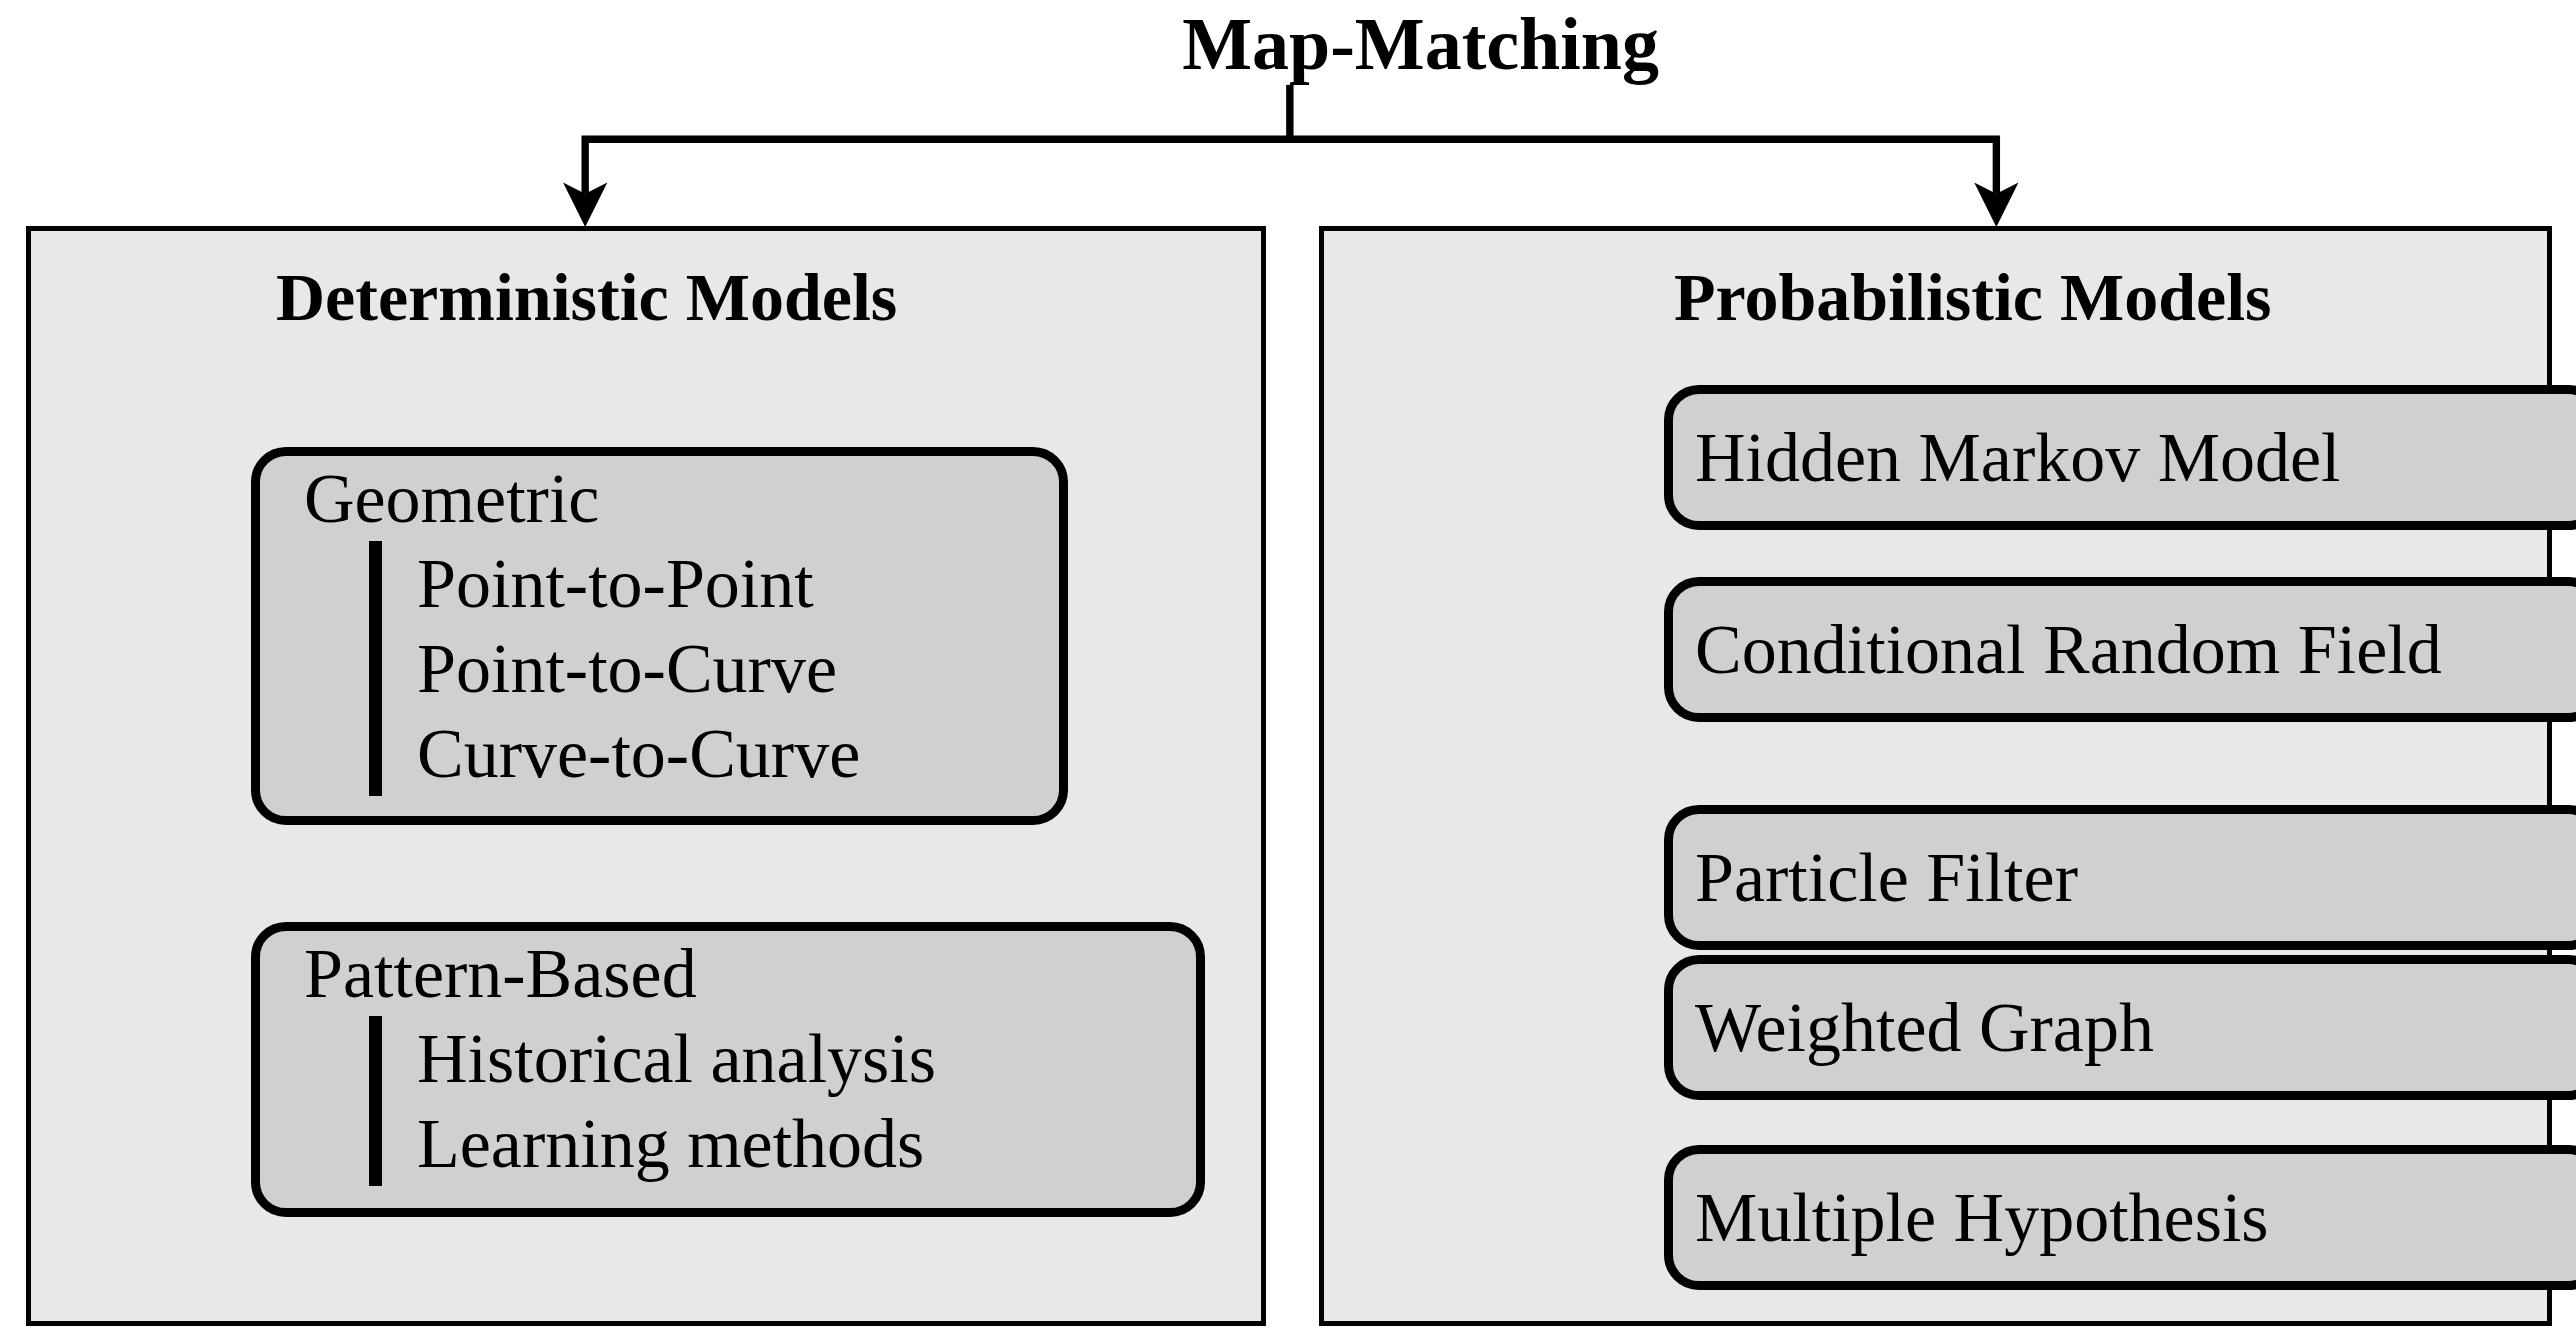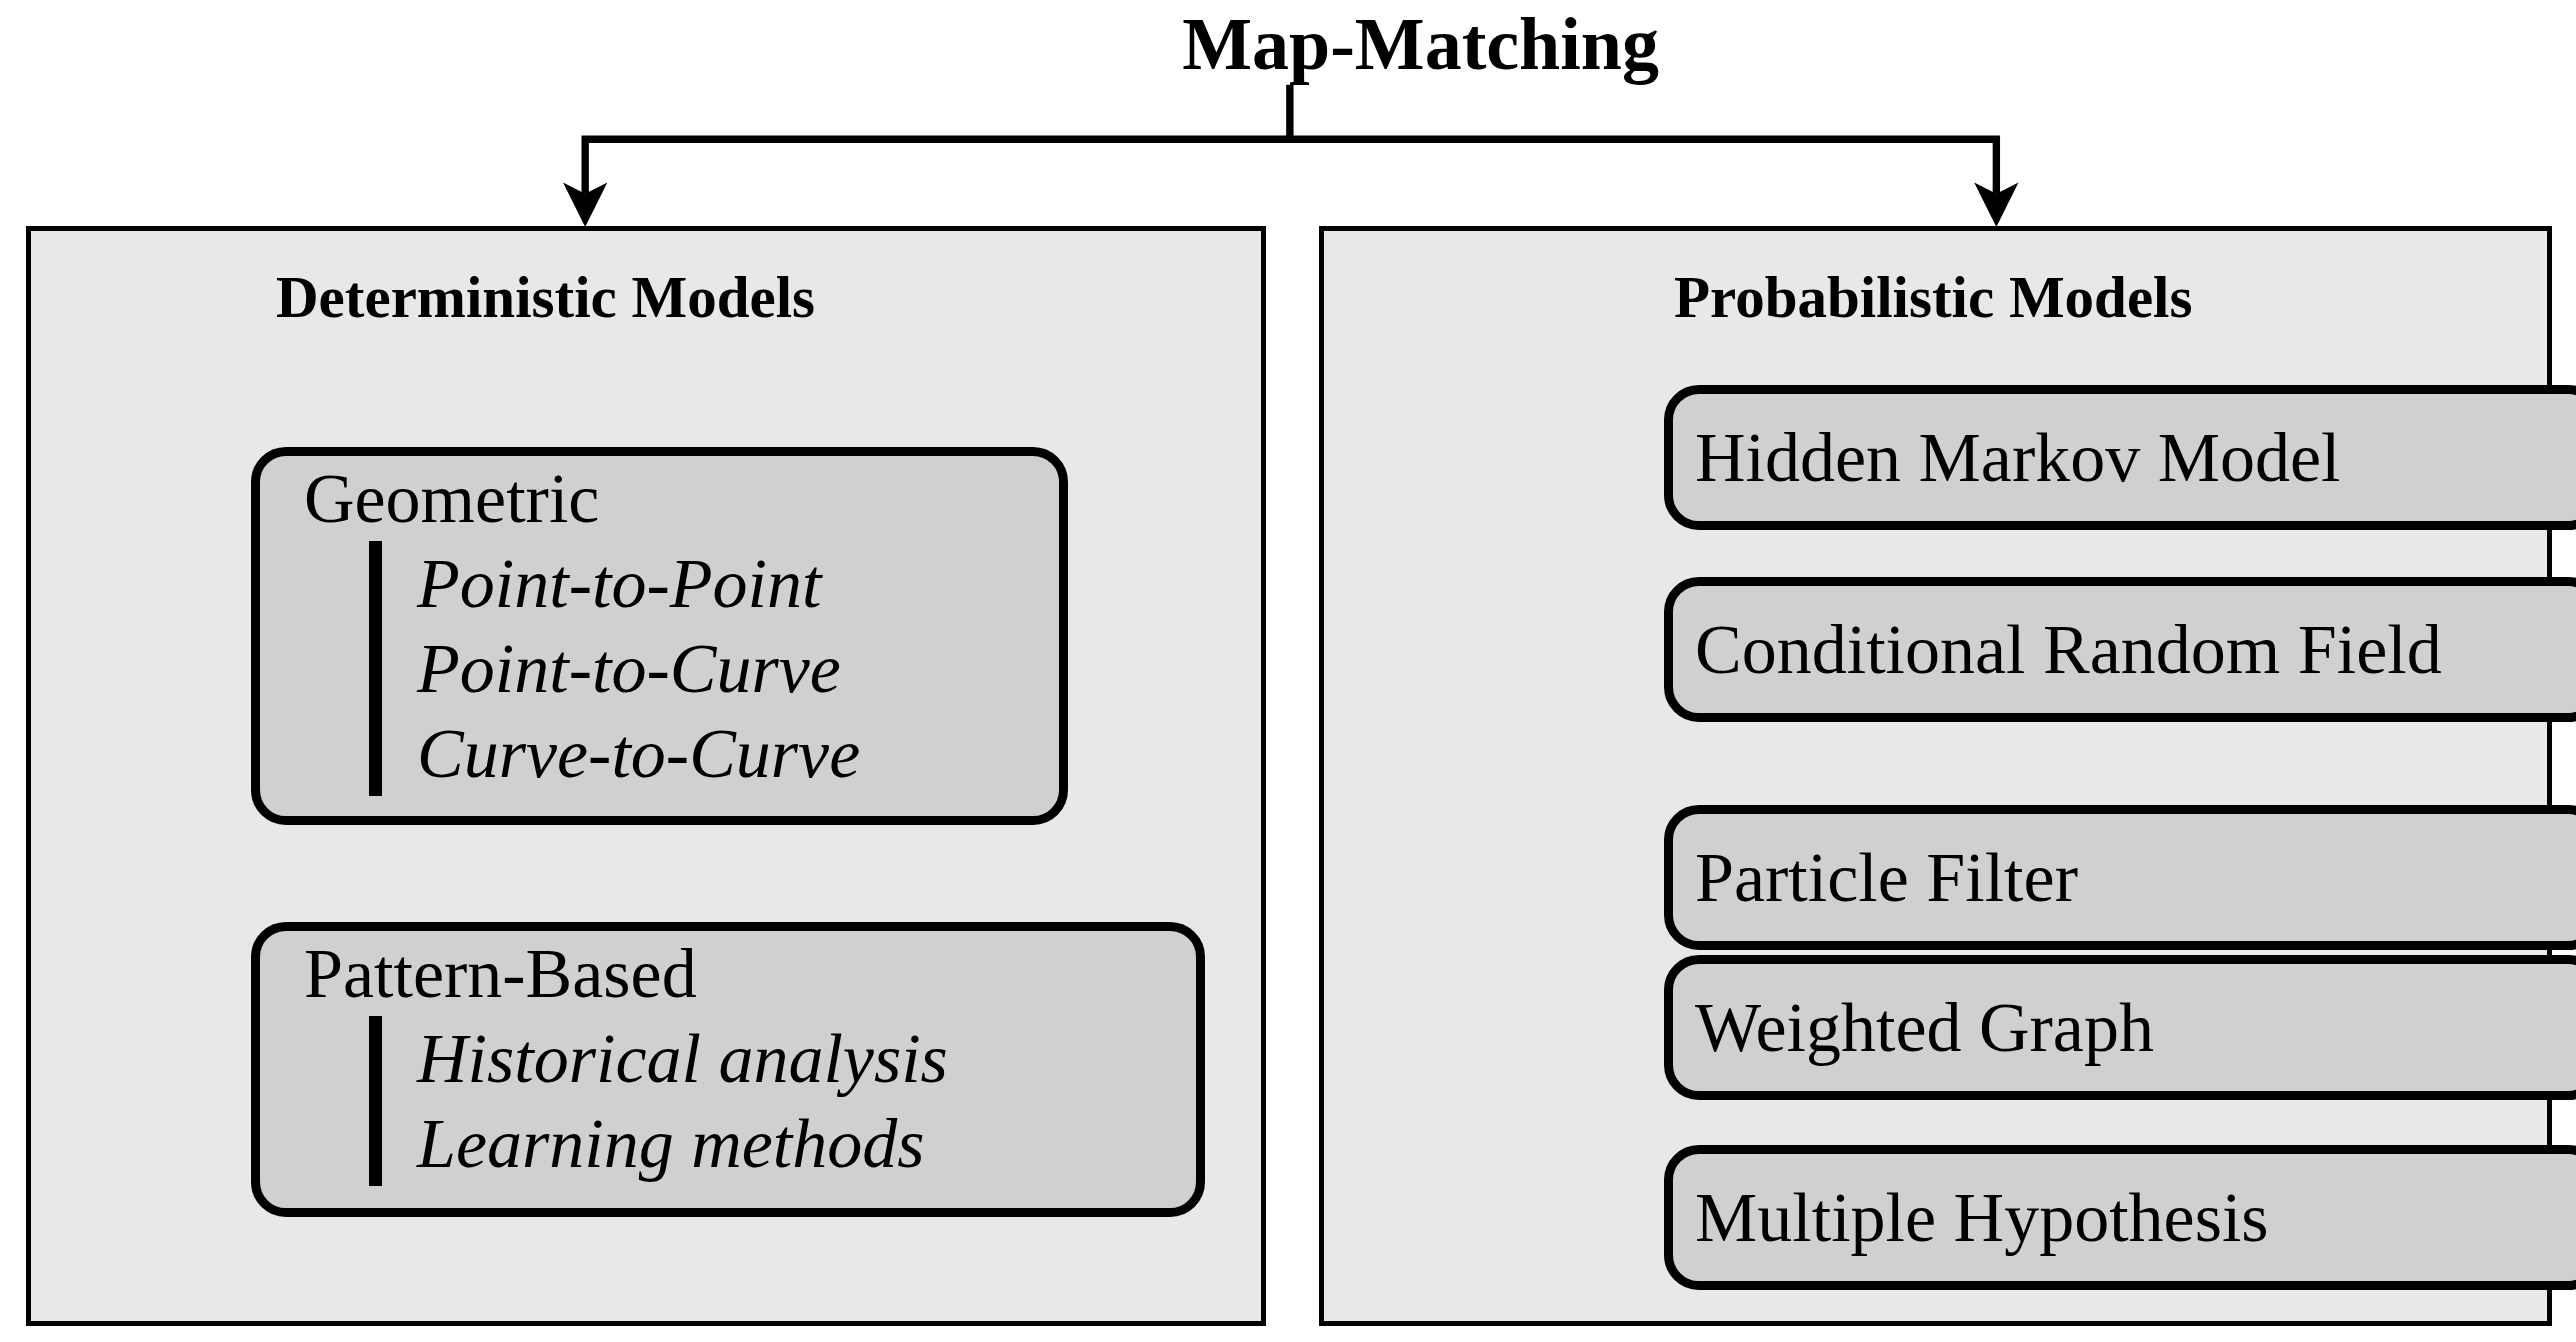--- a/index.html
+++ b/index.html
@@ -32,41 +32,41 @@
   .panel{
     position:absolute;
     background:var(--panel-bg);
     border:5.5px solid var(--line);
     box-sizing:border-box;
   }
   .panel.left{left:26px;top:226px;width:1240px;height:1100px;}
   .panel.right{left:1319px;top:226px;width:1233px;height:1100px;}
   .panel-header{
     position:absolute;
-    font-size:59px;font-weight:bold;line-height:78px;
+    font-size:68px;font-weight:bold;line-height:78px;
     white-space:nowrap;
   }
   .panel.left .panel-header{left:245px;top:27px;}
   .panel.right .panel-header{left:350px;top:27px;}
   .gbox{
     position:absolute;
     background:var(--box-bg);
     border:9.2px solid var(--line);
     border-radius:35px;
     box-sizing:border-box;
     padding:0 0 0 44px;
   }
   .gbox.geo{left:220px;top:216px;width:817px;height:378px;}
   .gbox.pat{left:220px;top:691px;width:954px;height:295px;}
   .gbox-label{
     font-size:70px;line-height:85px;white-space:nowrap;
   }
   .row{display:flex;margin-left:65px;align-items:stretch;}
   .bar{width:13px;background:var(--line);flex:none;}
-  .items{margin-left:35px;font-style:italic;}
+  .items{margin-left:35px;}
   .item{font-size:70px;line-height:85px;white-space:nowrap;}
   .rbox{
     position:absolute;left:340px;width:939px;height:145px;
     background:var(--box-bg);
     border:9.2px solid var(--line);
     border-radius:35px;
     box-sizing:border-box;
     display:flex;align-items:center;
     padding-left:22px;
   }

